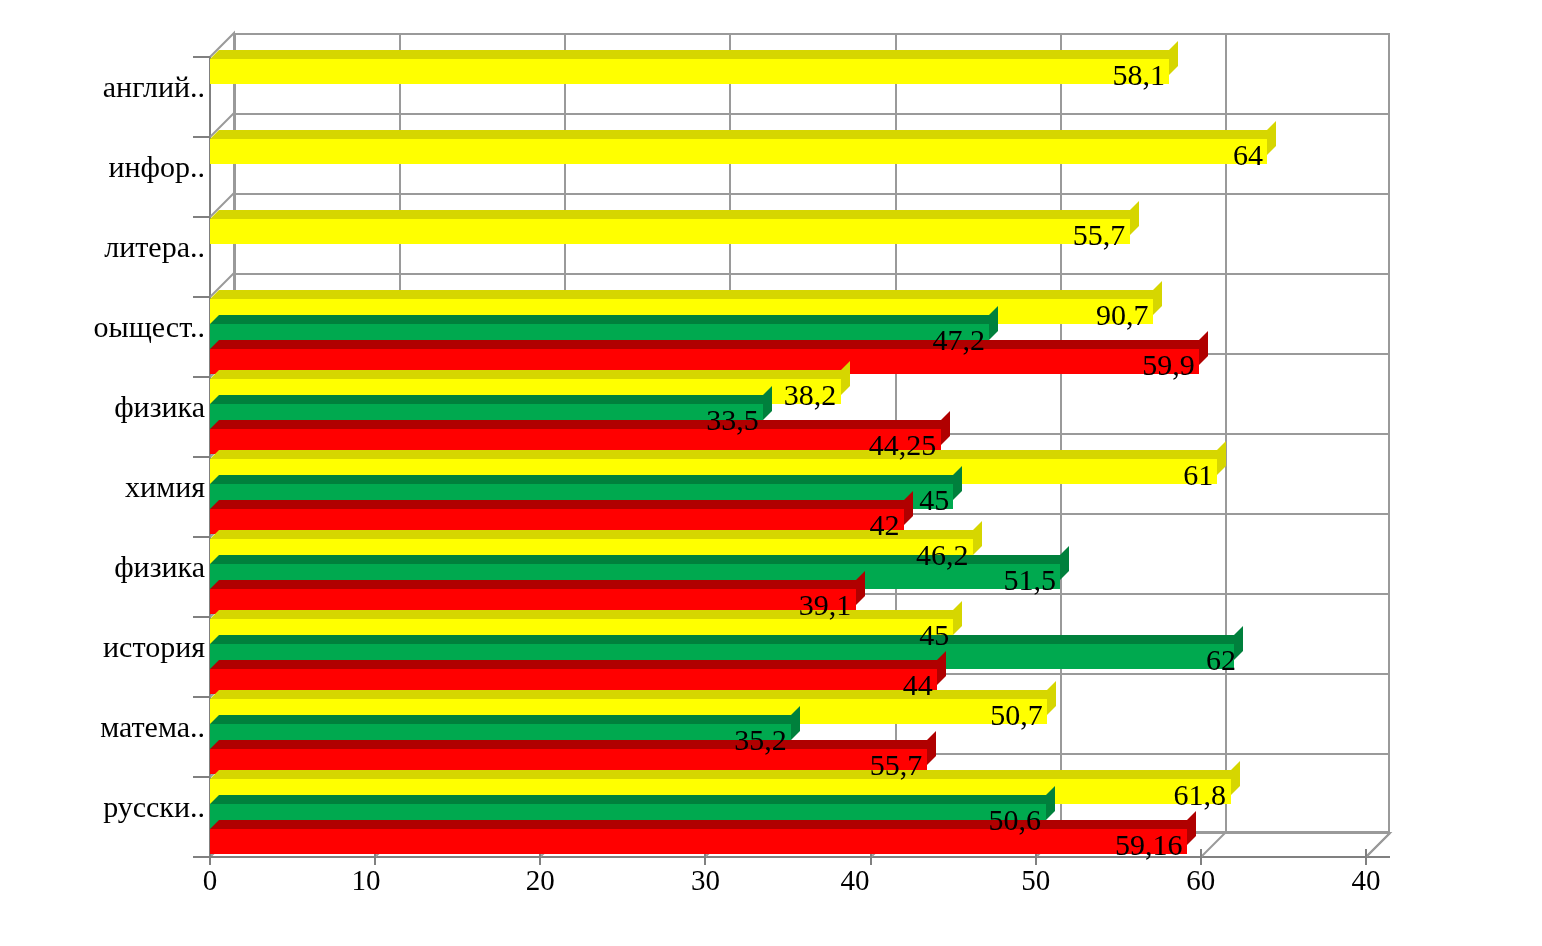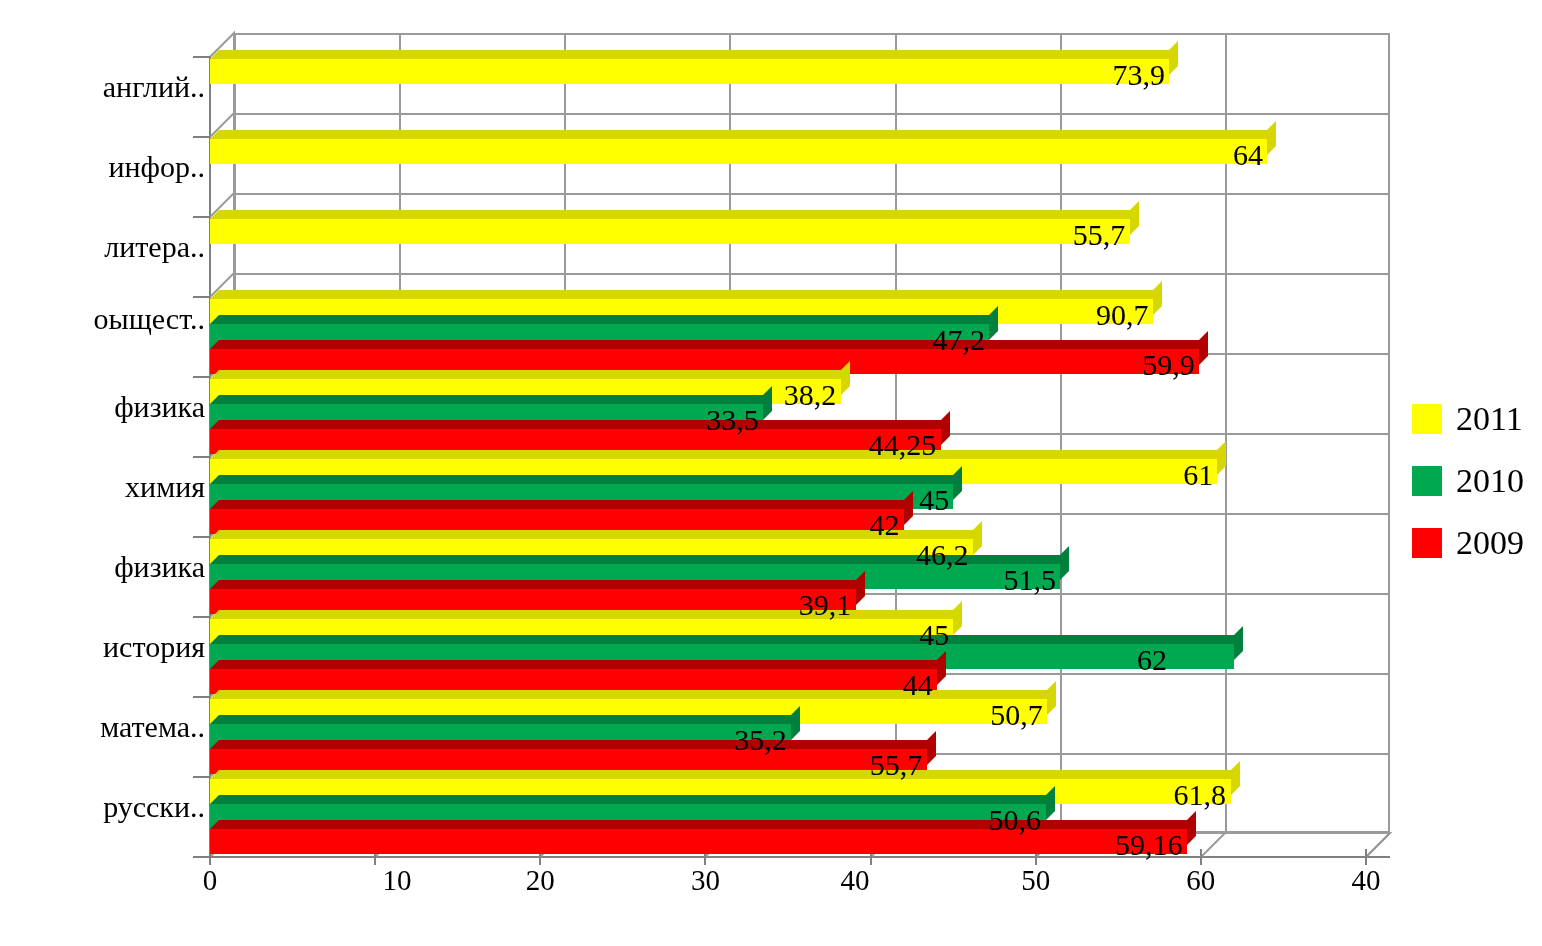--- a/index.html
+++ b/index.html
@@ -190,35 +190,35 @@
     <line x1="705" y1="857" x2="729" y2="833" stroke="#9a9a9a" stroke-width="2"></line>
     <line x1="871" y1="857" x2="895" y2="833" stroke="#9a9a9a" stroke-width="2"></line>
     <line x1="1036" y1="857" x2="1060" y2="833" stroke="#9a9a9a" stroke-width="2"></line>
     <line x1="1201" y1="857" x2="1225" y2="833" stroke="#9a9a9a" stroke-width="2"></line>
     <line x1="1366" y1="857" x2="1390" y2="833" stroke="#9a9a9a" stroke-width="2"></line>
   </svg>
 
   <div class="cat-label" style="top:72px;">англий..</div>
   <div class="cat-label" style="top:152px;">инфор..</div>
   <div class="cat-label" style="top:232px;">литера..</div>
-  <div class="cat-label" style="top:304px;">оыщест..</div>
+  <div class="cat-label" style="top:312px;">оыщест..</div>
   <div class="cat-label" style="top:392px;">физика</div>
   <div class="cat-label" style="top:472px;">химия</div>
   <div class="cat-label" style="top:552px;">физика</div>
   <div class="cat-label" style="top:632px;">история</div>
   <div class="cat-label" style="top:712px;">матема..</div>
   <div class="cat-label" style="top:792px;">русски..</div>
 
   <div id="bars-layer">
       <div class="bar" style="left: 210px; top: 59px; width: 959.48px; z-index: 100;">
         <div class="face" style="background: rgb(255, 255, 0);"></div>
         <div class="top" style="background: rgb(214, 214, 0);"></div>
         <div class="side" style="background: rgb(214, 214, 0);"></div>
       </div>
-      <div class="bar-label" style="z-index: 500; top: 60px; left: 1112.48px;">73,9</div>
+      <div class="bar-label" style="z-index: 500; top: 60px; left: 1112.48px;">58,1</div>
       <div class="bar" style="left: 210px; top: 139px; width: 1056.91px; z-index: 110;">
         <div class="face" style="background: rgb(255, 255, 0);"></div>
         <div class="top" style="background: rgb(214, 214, 0);"></div>
         <div class="side" style="background: rgb(214, 214, 0);"></div>
       </div>
       <div class="bar-label" style="z-index: 510; top: 140px; left: 1232.91px;">64</div>
       <div class="bar" style="left: 210px; top: 219px; width: 919.846px; z-index: 120;">
         <div class="face" style="background: rgb(255, 255, 0);"></div>
         <div class="top" style="background: rgb(214, 214, 0);"></div>
         <div class="side" style="background: rgb(214, 214, 0);"></div>
@@ -300,21 +300,21 @@
         <div class="face" style="background: rgb(255, 255, 0);"></div>
         <div class="top" style="background: rgb(214, 214, 0);"></div>
         <div class="side" style="background: rgb(214, 214, 0);"></div>
       </div>
       <div class="bar-label" style="z-index: 570; top: 620px; left: 919.143px;">45</div>
       <div class="bar" style="left: 210px; top: 644px; width: 1023.89px; z-index: 171;">
         <div class="face" style="background: rgb(0, 169, 79);"></div>
         <div class="top" style="background: rgb(0, 128, 60);"></div>
         <div class="side" style="background: rgb(0, 128, 60);"></div>
       </div>
-      <div class="bar-label" style="z-index: 571; top: 645px; left: 1137px;">62</div>
+      <div class="bar-label" style="z-index: 571; top: 645px; left: 1206px;">62</div>
       <div class="bar" style="left: 210px; top: 669px; width: 726.629px; z-index: 172;">
         <div class="face" style="background: rgb(255, 0, 0);"></div>
         <div class="top" style="background: rgb(176, 0, 0);"></div>
         <div class="side" style="background: rgb(176, 0, 0);"></div>
       </div>
       <div class="bar-label" style="z-index: 572; top: 670px; left: 902.629px;">44</div>
       <div class="bar" style="left: 210px; top: 699px; width: 837.274px; z-index: 180;">
         <div class="face" style="background: rgb(255, 255, 0);"></div>
         <div class="top" style="background: rgb(214, 214, 0);"></div>
         <div class="side" style="background: rgb(214, 214, 0);"></div>
@@ -349,43 +349,29 @@
         <div class="top" style="background: rgb(176, 0, 0);"></div>
         <div class="side" style="background: rgb(176, 0, 0);"></div>
       </div>
       <div class="bar-label" style="z-index: 592; top: 830px; left: 1114.99px;">59,16</div>
     </div>
 
   <div id="xticks-layer">
       <div class="xtickmark" style="left: 209px;"></div>
       <div class="xtick" style="left: 210px;">0</div>
       <div class="xtickmark" style="left: 374.143px;"></div>
-      <div class="xtick" style="left: 397px; text-align: right;">10</div>
+      <div class="xtick" style="left: 366px; text-align: right;">10</div>
       <div class="xtickmark" style="left: 539.286px;"></div>
       <div class="xtick" style="left: 540.286px;">20</div>
       <div class="xtickmark" style="left: 704.429px;"></div>
       <div class="xtick" style="left: 705.429px;">30</div>
       <div class="xtickmark" style="left: 869.571px;"></div>
       <div class="xtick" style="left: 855px;">40</div>
       <div class="xtickmark" style="left: 1034.71px;"></div>
       <div class="xtick" style="left: 1035.71px;">50</div>
       <div class="xtickmark" style="left: 1199.86px;"></div>
       <div class="xtick" style="left: 1200.86px;">60</div>
       <div class="xtickmark" style="left: 1365px;"></div>
       <div class="xtick" style="left: 1366px;">40</div>
     </div>
 
-  <div class="legend">
-    <div class="legend-row">
-      <span class="legend-swatch" style="background:#FFFF00;"></span>
-      <span class="legend-text">2011</span>
-    </div>
-    <div class="legend-row">
-      <span class="legend-swatch" style="background:#00A94F;"></span>
-      <span class="legend-text">2010</span>
-    </div>
-    <div class="legend-row">
-      <span class="legend-swatch" style="background:#FF0000;"></span>
-      <span class="legend-text">2009</span>
-    </div>
-  </div>
 
 </div>
 
 </body></html>

